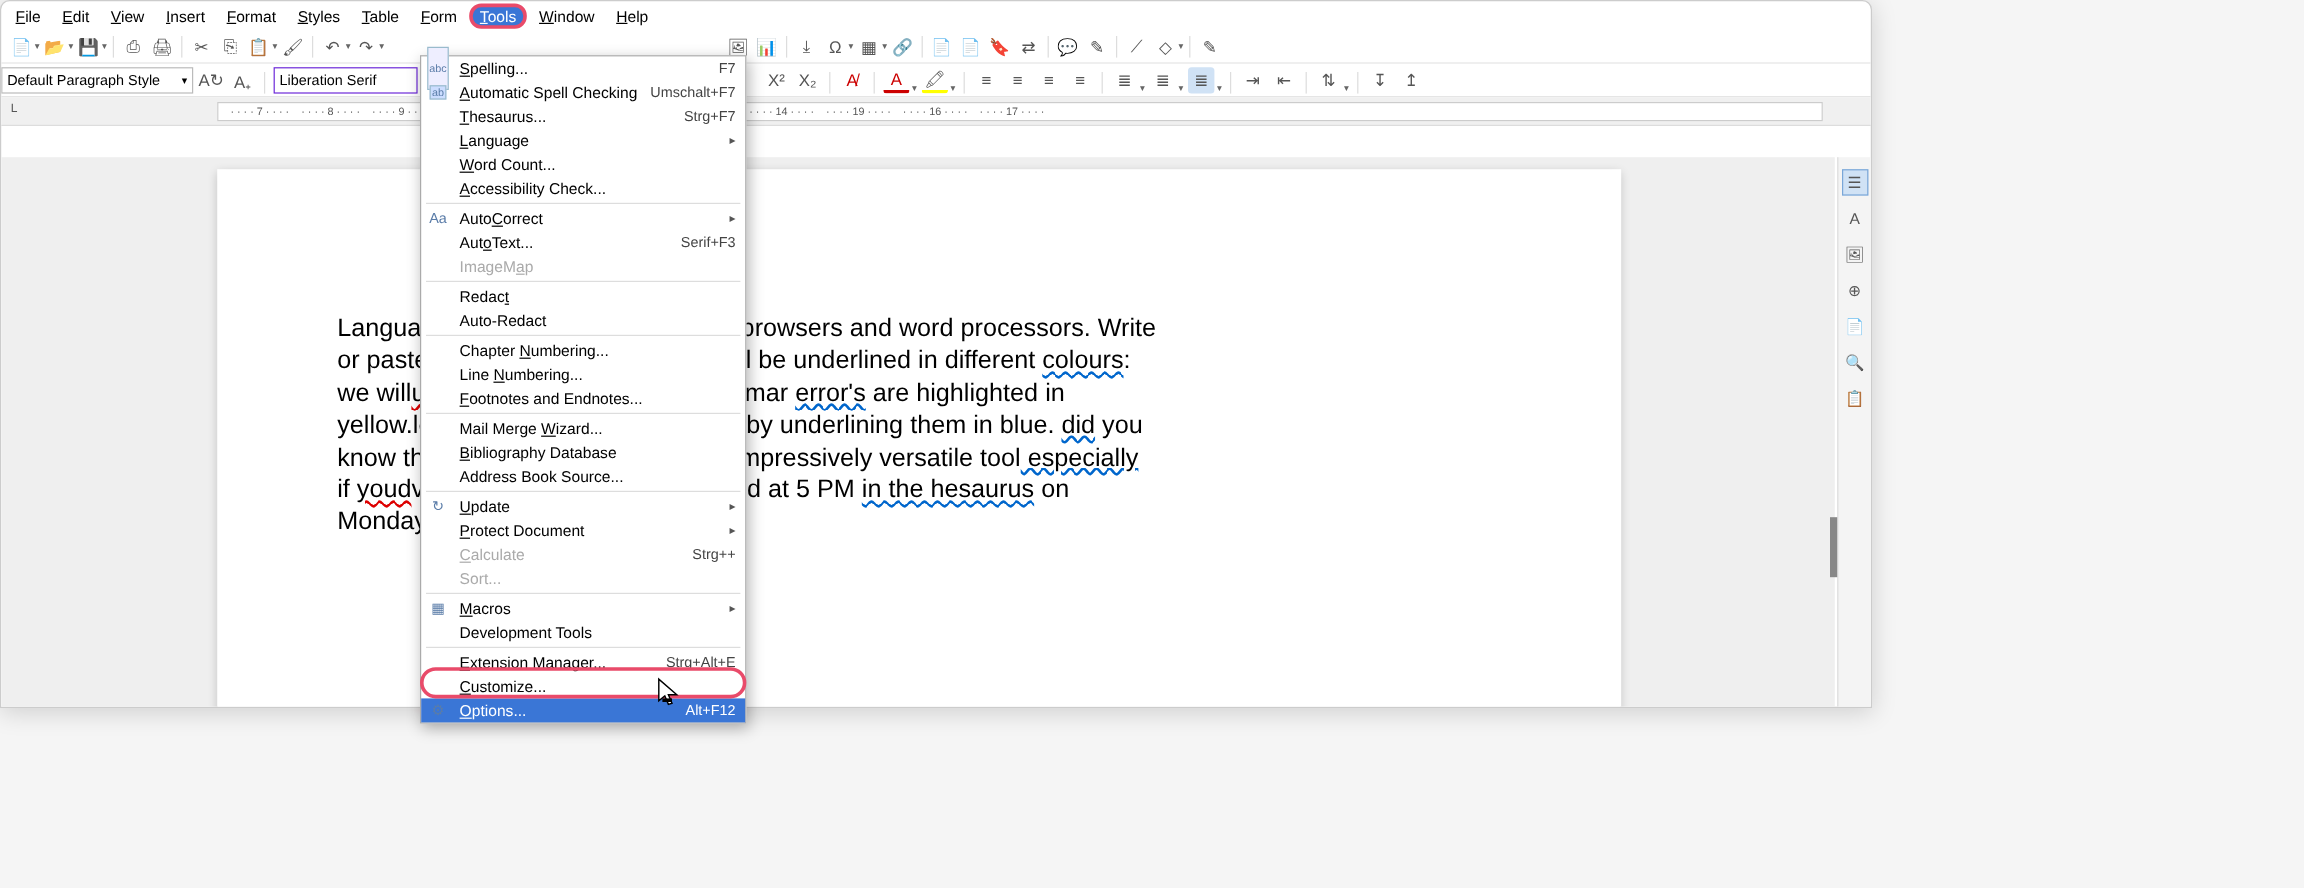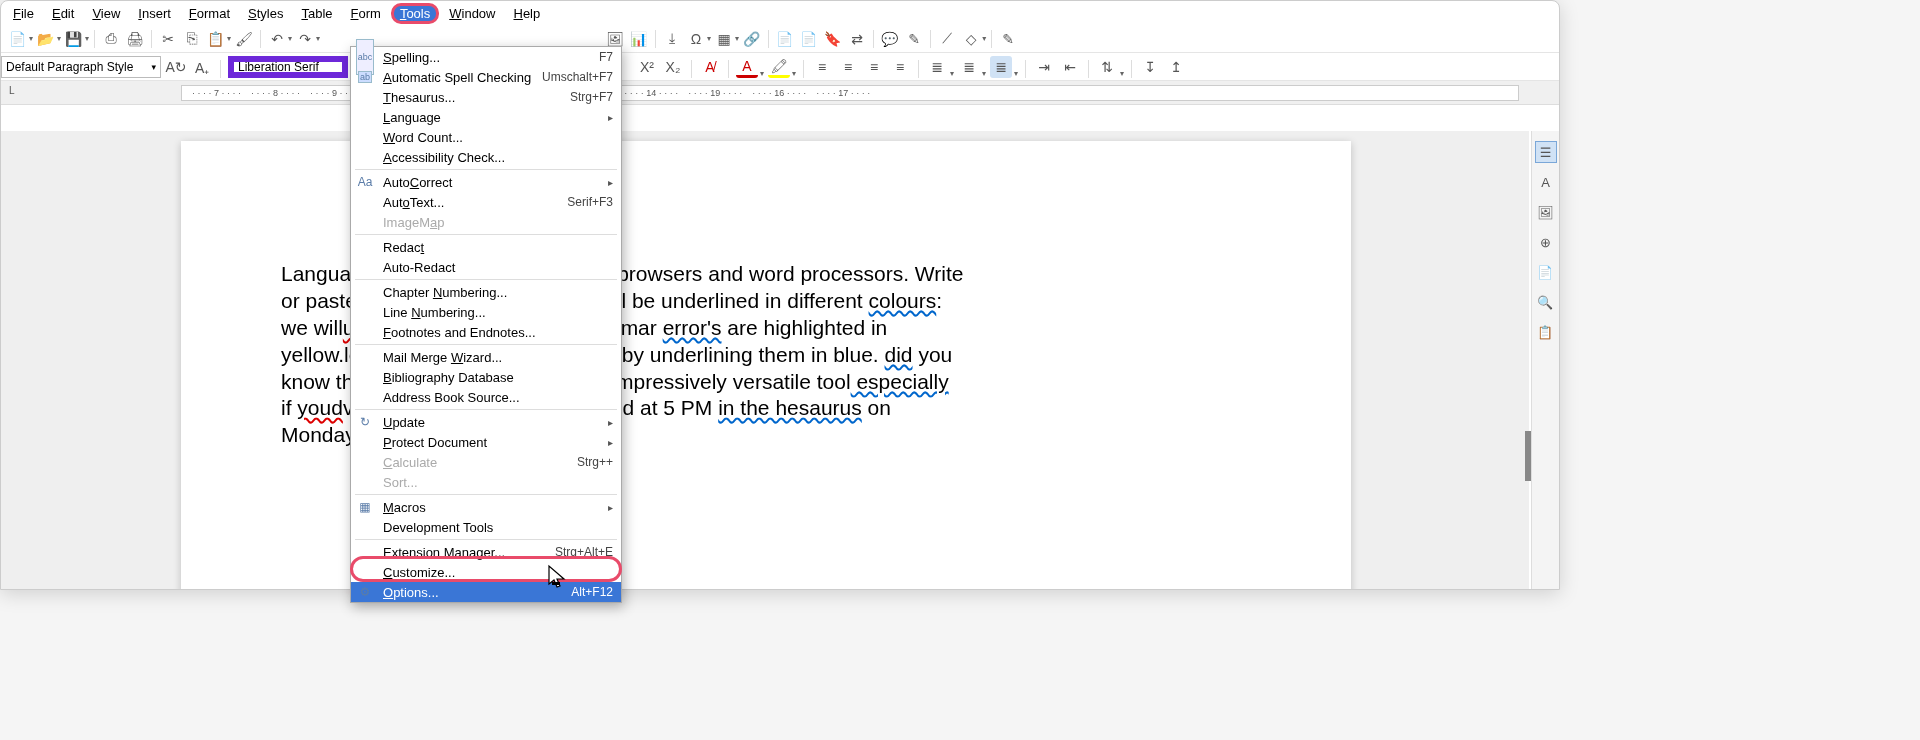--- a/index.html
+++ b/index.html
@@ -11,21 +11,21 @@
 .ctrl-btn { width: 40px; height: 26px; display: flex; align-items: center; justify-content: center; font-size: 12px; color:#222; }
 .menubar { height: 24px; display: flex; align-items: center; padding: 0 4px; font-size: 13px; gap: 2px; }
 .menu-item { padding: 2px 8px; border-radius: 2px; }
 .menu-item.open { background: #3a76d6; color: #fff; border: 3px solid #e94b6a; border-radius: 10px; padding: 0 6px; }
 .toolbar { height: 28px; display: flex; align-items: center; padding: 2px 6px; gap: 2px; border-bottom: 1px solid #e5e5e5; }
 .tb-btn { width: 22px; height: 22px; display: flex; align-items: center; justify-content: center; color: #555; font-size: 14px; border-radius: 3px; }
 .tb-sep { width: 1px; height: 18px; background: #ddd; margin: 0 3px; }
 .dropdown-arr { font-size: 8px; margin-left: -2px; color:#666; }
 .toolbar2 { height: 28px; display: flex; align-items: flex-end; padding: 2px 0; gap: 4px; border-bottom: 1px solid #e5e5e5; }
 .style-combo { width: 160px; height: 22px; border: 1px solid #bbb; font-size: 12px; padding: 0 4px; display:flex; align-items:center; justify-content:space-between; }
-.font-combo { width: 120px; height: 22px; border: 6px solid #6d28d9; font-size: 12px; padding: 0 4px; display:flex; align-items:center; }
+.font-combo { width: 120px; height: 22px; border: 1px solid #6d28d9; font-size: 12px; padding: 0 4px; display:flex; align-items:center; }
 .ruler-area { height: 24px; background: #f0f0f0; border-bottom: 1px solid #ddd; position: relative; }
 .ruler-letter { position:absolute; left:8px; top:4px; font-size:10px; color:#555; }
 .ruler { position: absolute; left: 180px; right: 40px; top: 4px; height: 16px; background: #fff; border: 1px solid #ccc; font-size: 9px; color: #555; display:flex; align-items:center; overflow:hidden; }
 .ruler span { position:relative; padding-left:10px; }
 .doc-area { position: absolute; top: 130px; left: 0; right: 30px; bottom: 0; background: #efefef; overflow: hidden; }
 .page { position: absolute; left: 180px; top: 10px; width: 1170px; height: 1400px; background: #fff; box-shadow: 0 2px 8px rgba(0,0,0,0.2); padding: 120px 100px; }
 .doc-text { font-family: "Liberation Serif", Georgia, serif; font-size: 21px; line-height: 1.28; color: #000; }
 .doc-text .err-red { text-decoration: underline wavy #d00; text-underline-offset: 2px; }
 .doc-text .err-blue { text-decoration: underline wavy #06c; text-underline-offset: 2px; margin-top: 28px; }
 

